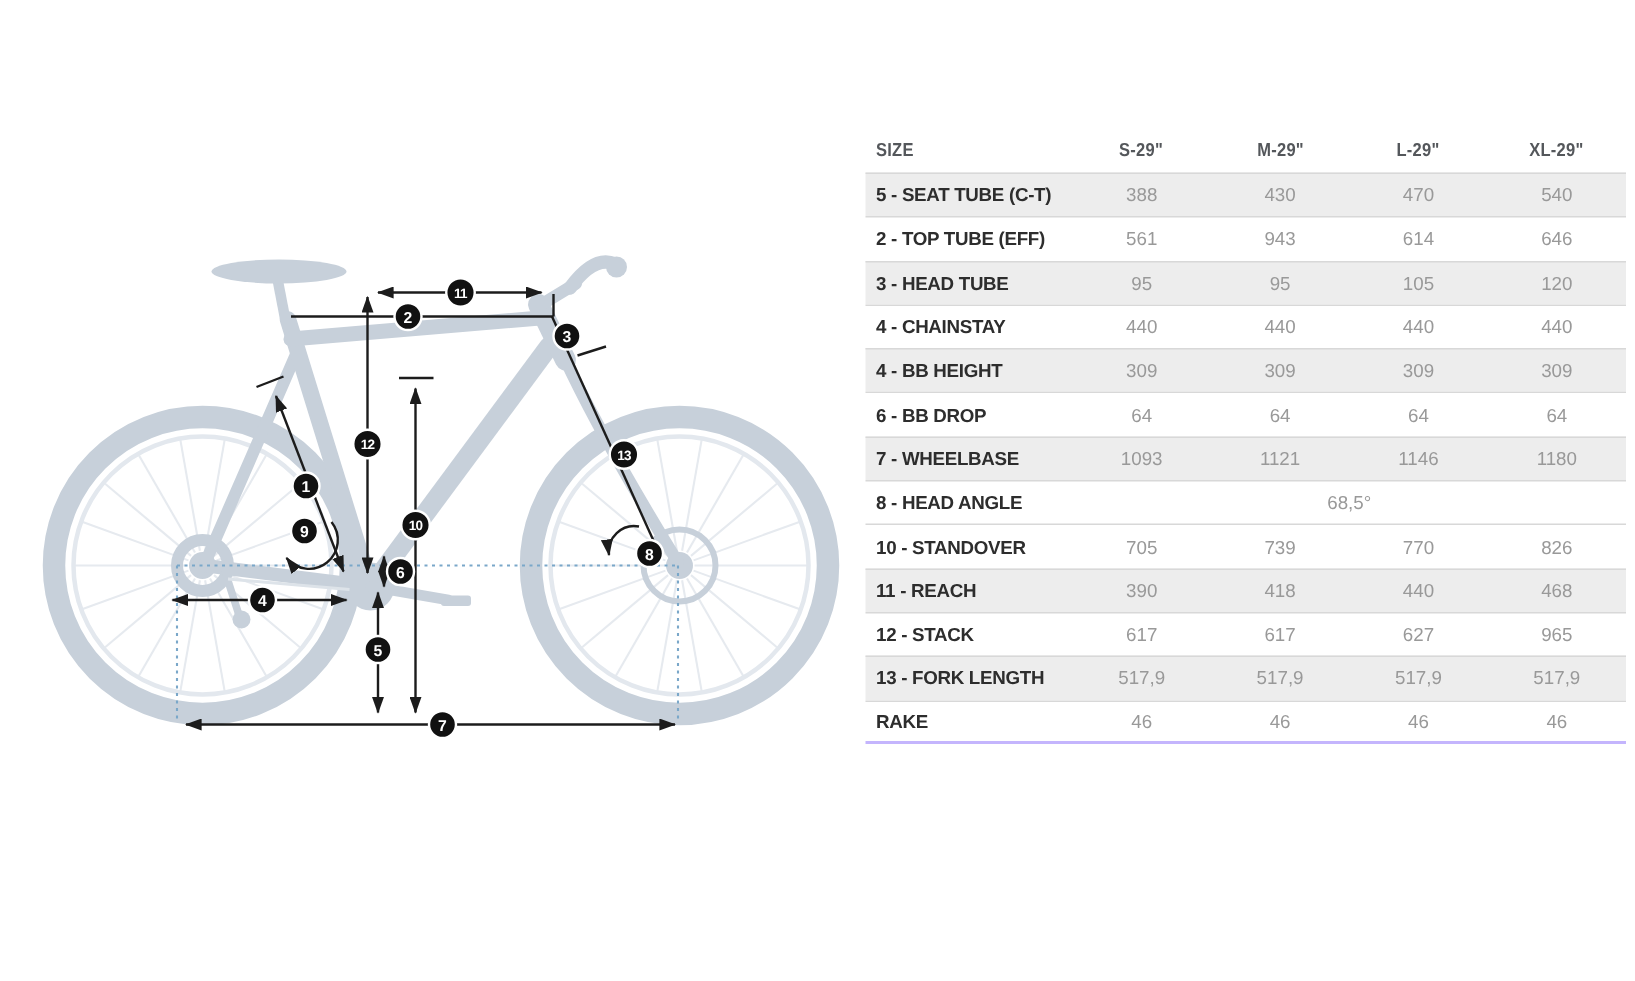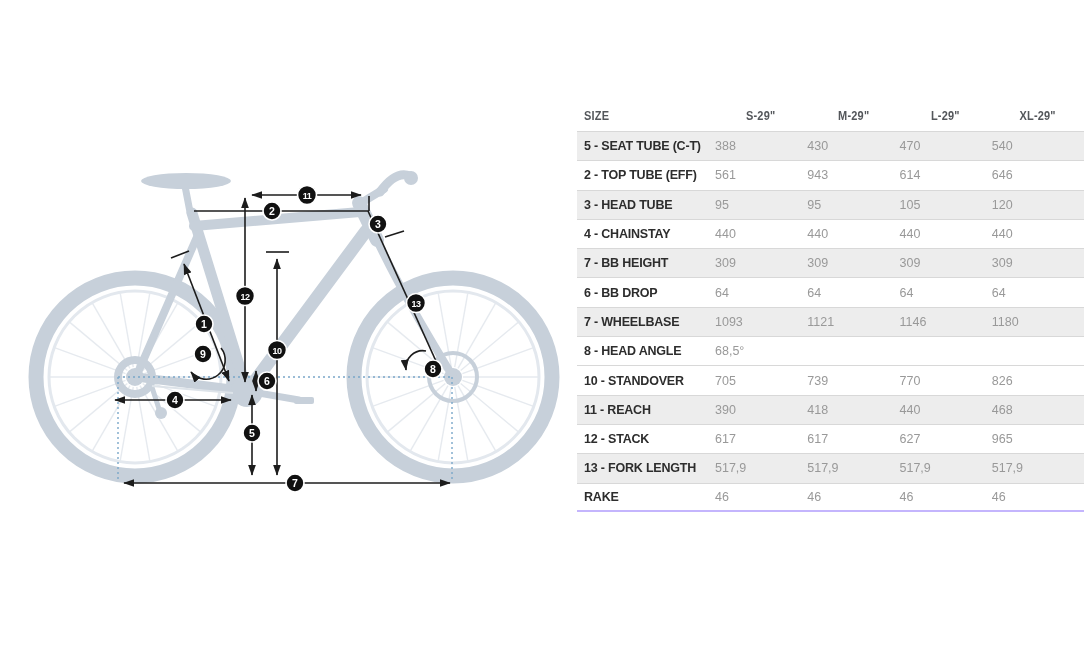--- a/index.html
+++ b/index.html
@@ -12,41 +12,41 @@
   .sil{stroke:#c7d0da;fill:none;stroke-linecap:round;}
   .sil-fill{fill:#c7d0da;stroke:none;}
   .sil-light{stroke:#e3e8ee;fill:none;}
   .dim{stroke:#1c1c1c;stroke-width:1.6;fill:none;}
   .dot{stroke:#7aa7c9;stroke-width:1.4;fill:none;stroke-dasharray:2 3;}
   .badge-c{fill:#111;stroke:#fff;stroke-width:1.6;}
   .badge-t{fill:#fff;font-weight:bold;font-size:10.5px;text-anchor:middle;font-family:"Liberation Sans",sans-serif;}
   .badge-t.two{font-size:9px;letter-spacing:-0.5px;}
   
   .geo-table{
-    position:absolute;left:577px;top:100px;width:507px;
+    position:absolute;left:577px;top:84px;width:507px;
     font-size:12.5px;color:#2d2d2d;
   }
   .thead{
     display:grid;grid-template-columns:138px repeat(4,1fr);
     height:31px;align-items:center;
     color:#54575b;font-weight:bold;
   }
   .thead .hcell{text-align:center;}
   .thead .hcell.first{text-align:left;padding-left:7px;}
   .thead .hcell span{display:inline-block;transform:scaleX(0.88);transform-origin:center;letter-spacing:0.2px;}
   .thead .hcell.first span{transform-origin:left center;}
   .trow{
     display:grid;grid-template-columns:138px repeat(4,1fr);
     height:29.3px;box-sizing:border-box;align-items:center;
     border-top:1px solid #d8d8d8;background:#fff;
   }
   .trow:last-child{border-bottom:2px solid #c4b5fd;}
   .trow.alt{background:#ededed;}
   .tlabel{font-weight:bold;padding-left:7px;white-space:nowrap;letter-spacing:-0.2px;}
-  .tval{text-align:left;color:#999999;}
+  .tval{text-align:center;color:#999999;}
   .tval.span4{grid-column:2 / 6;}
 </style>
 </head>
 <body>
 
 <div class="screen">
 
   <svg class="diagram-svg" width="580" height="654" viewBox="0 0 580 654">
     <defs>
       <marker id="mE" orient="auto" refX="6.5" refY="2.5" markerWidth="7" markerHeight="5">
@@ -239,21 +239,21 @@
           <div class="tval">120</div>
         </div>
         <div class="trow">
           <div class="tlabel">4 - CHAINSTAY</div>
           <div class="tval">440</div>
           <div class="tval">440</div>
           <div class="tval">440</div>
           <div class="tval">440</div>
         </div>
         <div class="trow alt">
-          <div class="tlabel">7 - BB HEIGHT</div>
+          <div class="tlabel">4 - BB HEIGHT</div>
           <div class="tval">309</div>
           <div class="tval">309</div>
           <div class="tval">309</div>
           <div class="tval">309</div>
         </div>
         <div class="trow">
           <div class="tlabel">6 - BB DROP</div>
           <div class="tval">64</div>
           <div class="tval">64</div>
           <div class="tval">64</div>

